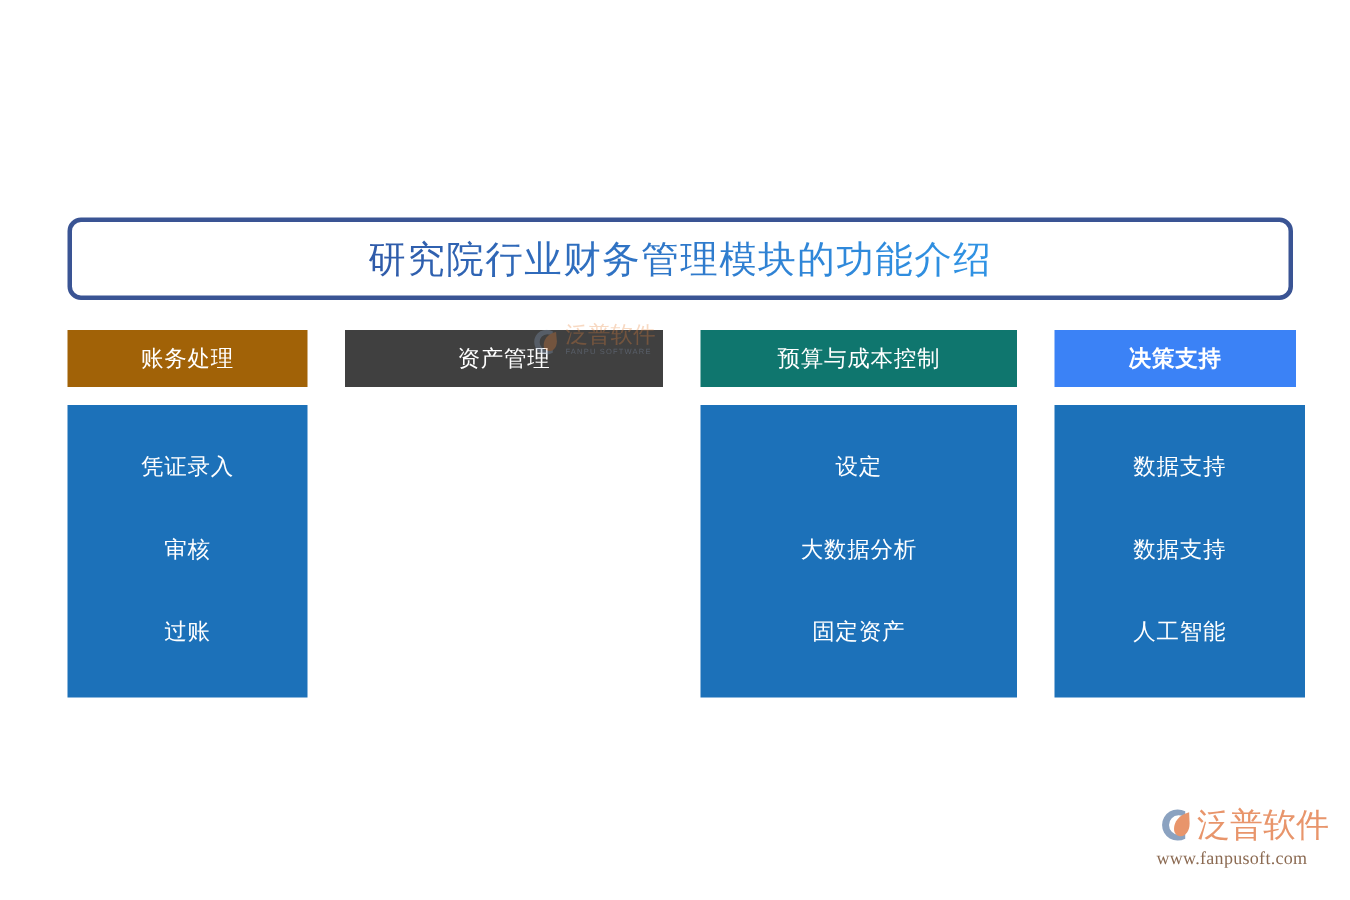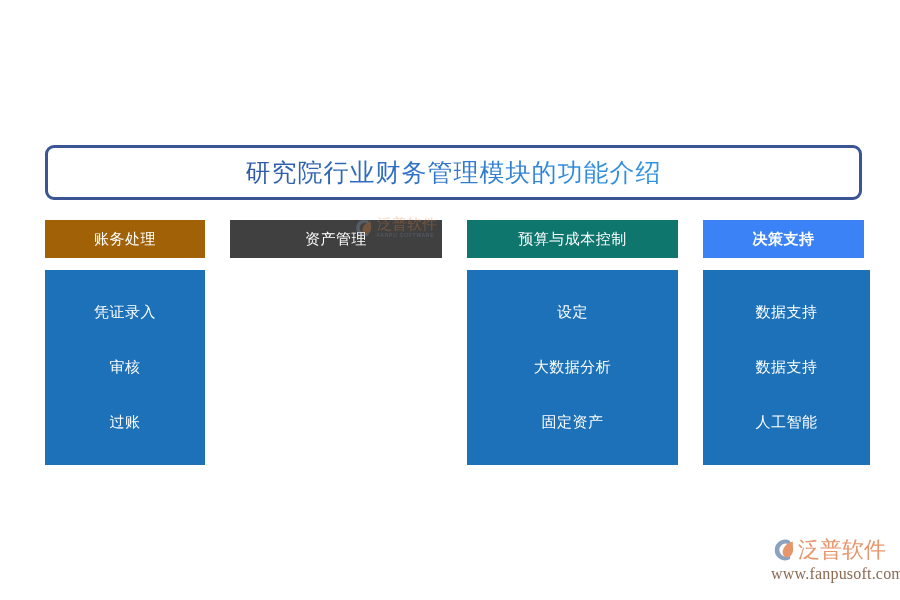--- a/index.html
+++ b/index.html
@@ -160,21 +160,21 @@
   }
   .logo-cn {
     font-size: 22px;
     color: #e8956b;
     letter-spacing: 0px;
     line-height: 1;
     white-space: nowrap;
   }
   .logo-url {
     font-family: "Liberation Serif", "DejaVu Serif", serif;
-    font-size: 16px;
+    font-size: 12px;
     color: #8b6a52;
     letter-spacing: 0.2px;
     margin-top: 2px;
     margin-left: 1px;
     white-space: nowrap;
   }
 </style>
 </head>
 <body>
 

